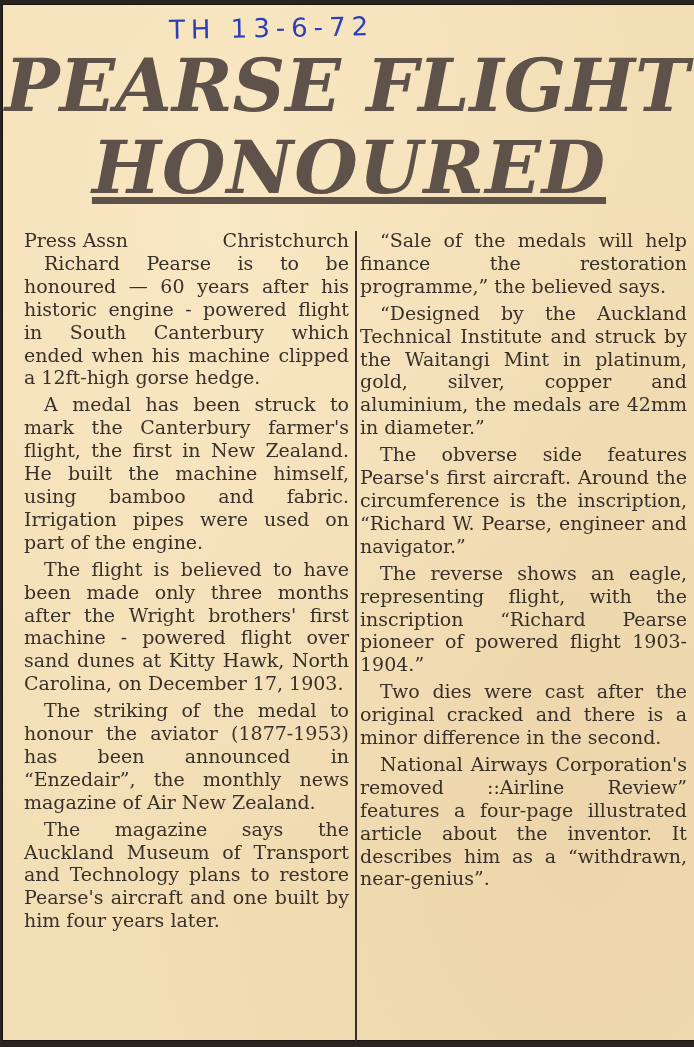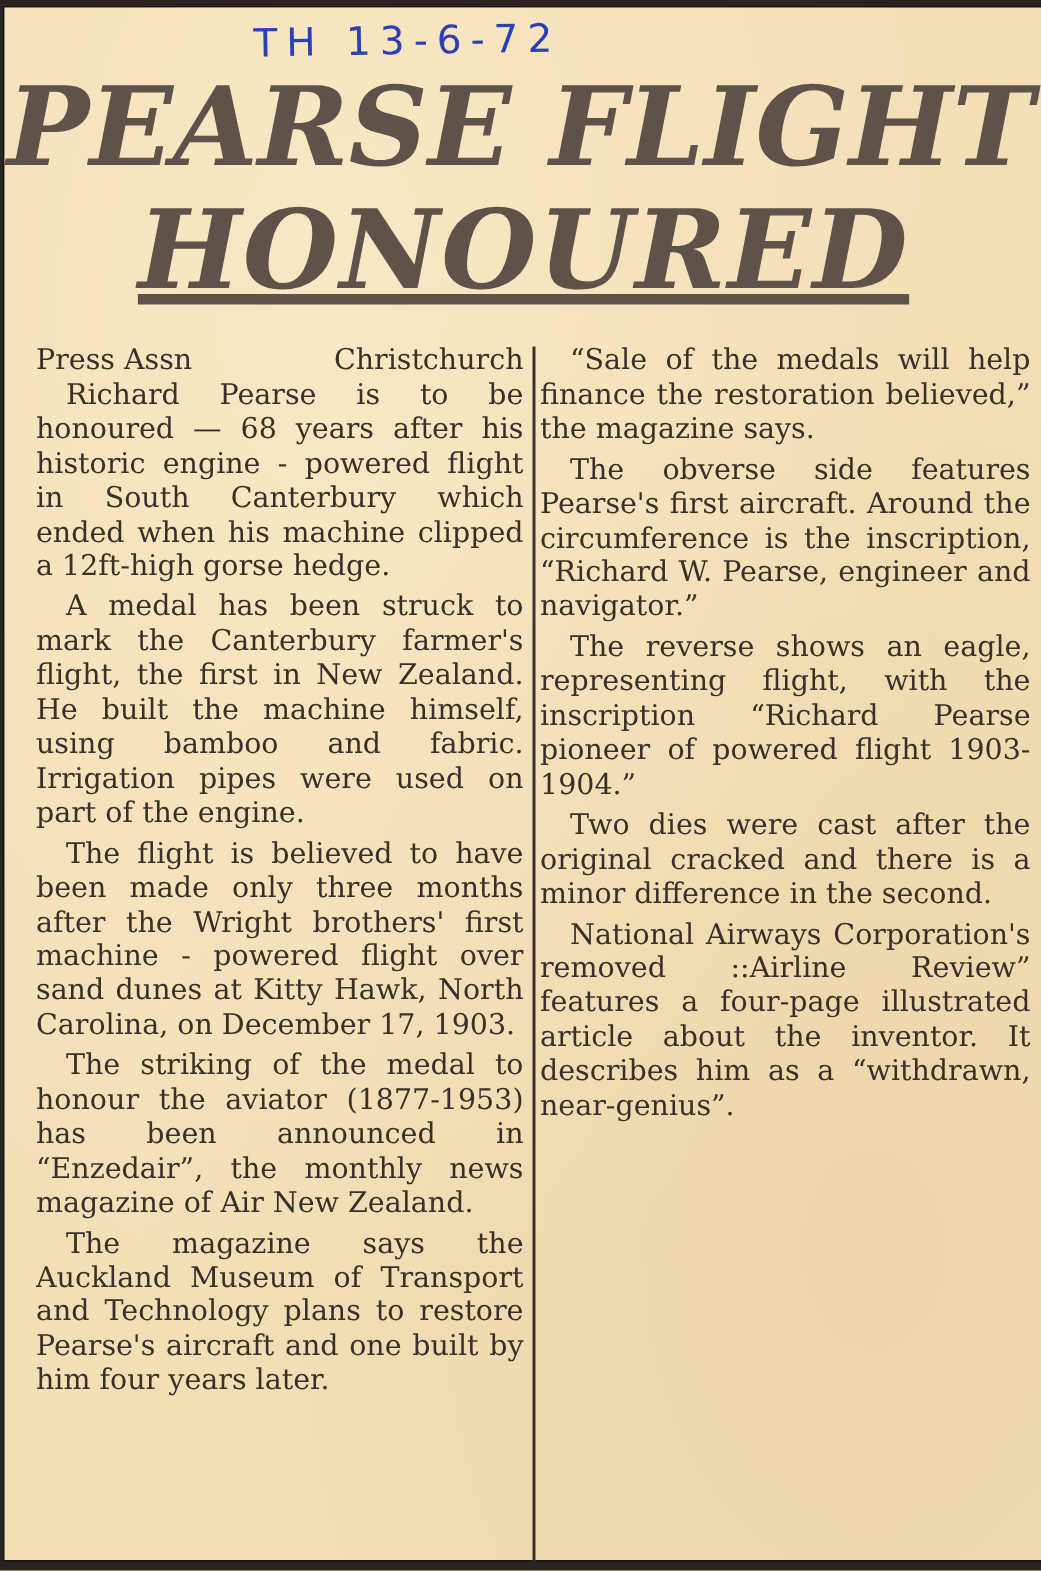--- a/index.html
+++ b/index.html
@@ -76,29 +76,30 @@
   <div class="handwritten">TH 13-6-72</div>
 
   <div class="headline l1">PEARSE FLIGHT</div>
   <div class="headline l2">HONOURED</div>
 
   <div class="col left">
     <div class="dateline">
       <span>Press Assn</span>
       <span>Christchurch</span>
     </div>
-    <p class="para first">Richard Pearse is to be honoured — 68 years after his historic engine - powered flight in South Canterbury which ended when his machine clipped a 12ft-high gorse hedge.</p>
+    <p class="para first">Richard Pearse is to be honoured — 60 years after his historic engine - powered flight in South Canterbury which ended when his machine clipped a 12ft-high gorse hedge.</p>
     <p class="para">A medal has been struck to mark the Canterbury farmer's flight, the first in New Zealand. He built the machine himself, using bamboo and fabric. Irrigation pipes were used on part of the engine.</p>
     <p class="para">The flight is believed to have been made only three months after the Wright brothers' first machine - powered flight over sand dunes at Kitty Hawk, North Carolina, on December 17, 1903.</p>
     <p class="para">The striking of the medal to honour the aviator (1877-1953) has been announced in “Enzedair”, the monthly news magazine of Air New Zealand.</p>
     <p class="para">The magazine says the Auckland Museum of Transport and Technology plans to restore Pearse's aircraft and one built by him four years later.</p>
   </div>
 
   <div class="divider"></div>
 
   <div class="col right">
-    <p class="para first">“Sale of the medals will help finance the restoration believed,” the magazine says.</p>
+    <p class="para first">“Sale of the medals will help finance the restoration programme,” the believed says.</p>
+    <p class="para">“Designed by the Auckland Technical Institute and struck by the Waitangi Mint in platinum, gold, silver, copper and aluminium, the medals are 42mm in diameter.”</p>
     <p class="para">The obverse side features Pearse's first aircraft. Around the circumference is the inscription, “Richard W. Pearse, engineer and navigator.”</p>
     <p class="para">The reverse shows an eagle, representing flight, with the inscription “Richard Pearse pioneer of powered flight 1903-1904.”</p>
     <p class="para">Two dies were cast after the original cracked and there is a minor difference in the second.</p>
     <p class="para">National Airways Corporation's removed ::Airline Review” features a four-page illustrated article about the inventor. It describes him as a “withdrawn, near-genius”.</p>
   </div>
 </div>
 
 </body></html>

